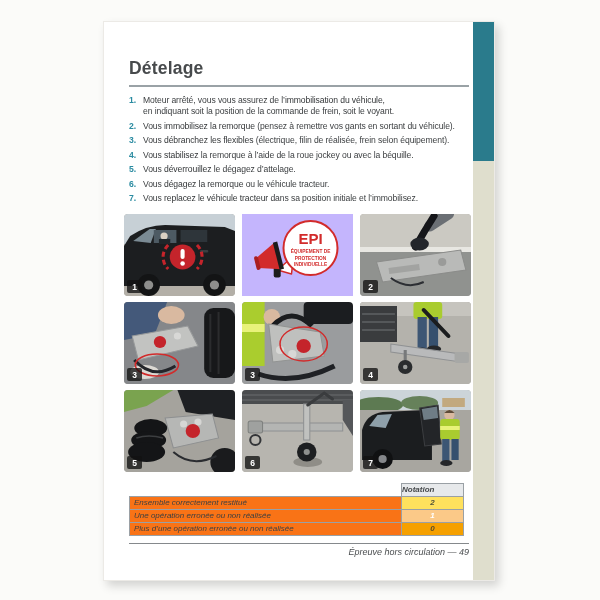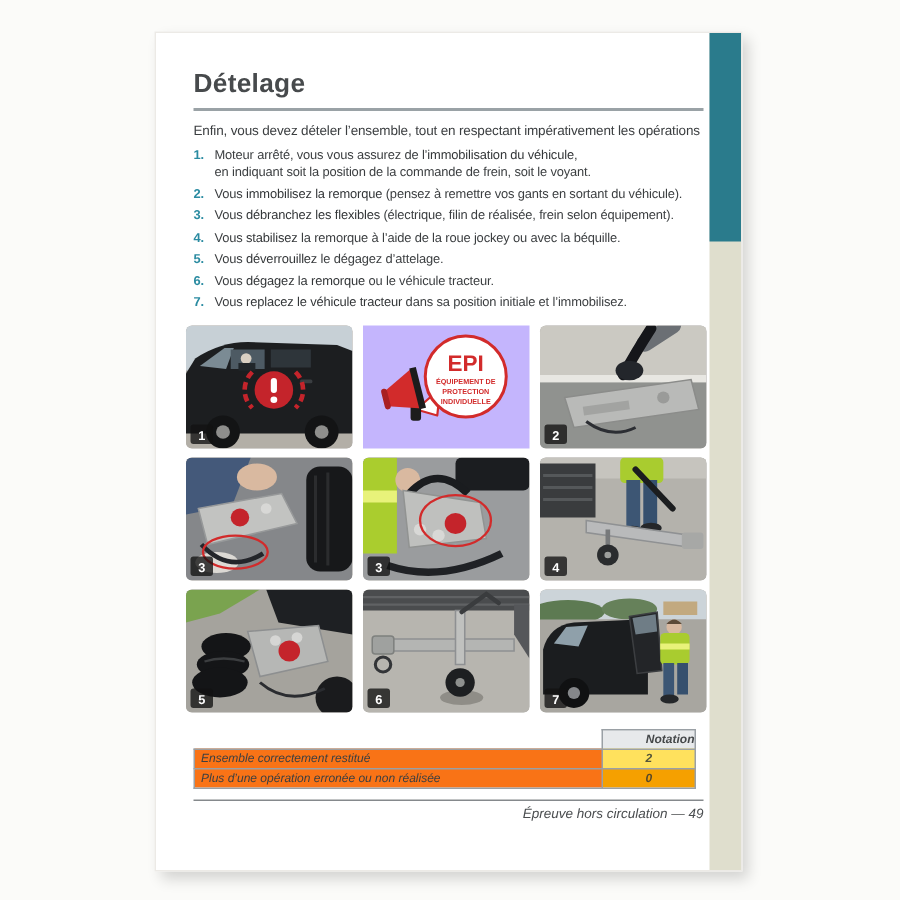--- a/index.html
+++ b/index.html
@@ -12,21 +12,21 @@
   }
   .page{
     position:absolute;left:103px;top:21px;width:392px;height:560px;
     background:#ffffff;
     border:1px solid #eceae6;
     box-shadow:4px 5px 9px rgba(0,0,0,0.16);
     box-sizing:border-box;
   }
   .edge-strip{position:absolute;right:0;top:0;bottom:0;width:21px;background:#dfdecd;}
   .edge-strip .teal{position:absolute;top:0;left:0;right:0;height:139px;background:#2a7b8c;}
-  .content{position:absolute;left:25px;top:0;width:340px;}
+  .content{position:absolute;left:25px;top:13px;width:340px;}
   .title{
     margin-top:23px;font-size:17.5px;font-weight:bold;color:#474a4c;letter-spacing:0.2px;
   }
   .title-rule{height:2px;background:#9aa2a6;margin-top:6px;}
   .intro{margin-top:8px;font-size:9px;line-height:11px;color:#3b3e40;letter-spacing:-0.1px;}
   .steps{margin:5px 0 0 0;padding:0;list-style:none;}
   .steps li{display:flex;margin-bottom:3.5px;font-size:8.6px;line-height:11px;color:#3b3e40;letter-spacing:-0.1px;}
   .steps .num{width:14px;flex-shrink:0;font-weight:bold;color:#2a8ba1;}
   .steps b{font-weight:normal;color:#333638;}
   .photo-grid{
@@ -43,21 +43,21 @@
     display:flex;align-items:center;justify-content:center;
   }
   .ph.epi-cell{background:#c4b5fd;border-radius:0;overflow:visible;}
   .nt{margin-top:11px;width:334px;border-collapse:collapse;table-layout:fixed;}
   .nt td{
     border:1px solid #9aa0a5;font-size:8px;font-style:italic;color:#3c3f41;
     height:12px;padding:0 0 0 4px;background:#f97316;
   }
   .nt td.spacer{border:none;background:transparent;}
   .nt td.nt-head{
-    background:#e7e9eb;font-weight:bold;text-align:right;padding:0;height:11px;color:#45484a;
+    background:#e7e9eb;font-weight:bold;text-align:left;padding:0;height:11px;color:#45484a;
   }
   .nt td.nt-val{text-align:center;font-weight:bold;padding:0;}
   .nt col.c-label{width:272px;}
   .nt col.c-val{width:62px;}
   .footer{
     margin-top:7px;border-top:1px solid #85898c;padding-top:3px;
     text-align:right;font-size:9px;font-style:italic;color:#4a4d4f;
   }
 </style>
 </head>
@@ -66,21 +66,20 @@
 <div class="page">
   <div class="edge-strip">
     <div class="teal"></div>
   </div>
 
   <div class="content">
     <div class="title">Dételage</div>
     <div class="title-rule"></div>
 
     <div class="intro">
-      <div>Enfin, vous devez dételer l’ensemble, tout en respectant impérativement les opérations</div>
     </div>
 
     <ul class="steps">
       <li>
         <span class="num">1.</span>
         <div><span>Moteur arrêté, vous vous assurez de l’</span><b>immobilisation du véhicule,</b><span></span>
           <div>en indiquant soit la position de la commande de frein, soit le voyant.</div>
         </div>
       </li>
       <li>
@@ -297,20 +296,24 @@
       <tbody>
           <tr>
         <td class="spacer"></td>
         <td class="nt-head">Notation</td>
       </tr>
       <tr>
         <td>Ensemble correctement restitué</td>
         <td class="nt-val" style="background: rgb(255, 225, 93); color: rgb(85, 86, 58);">2</td>
       </tr>
       <tr>
+        <td>Une opération erronée ou non réalisée</td>
+        <td class="nt-val" style="background: rgb(251, 201, 136); color: rgb(255, 255, 255);">1</td>
+      </tr>
+      <tr>
         <td>Plus d’une opération erronée ou non réalisée</td>
         <td class="nt-val" style="background: rgb(245, 160, 0); color: rgb(90, 74, 40);">0</td>
       </tr>
     </tbody>
       </table>
 
     <div class="footer">Épreuve hors circulation — 49</div>
   </div>
 </div>
 

